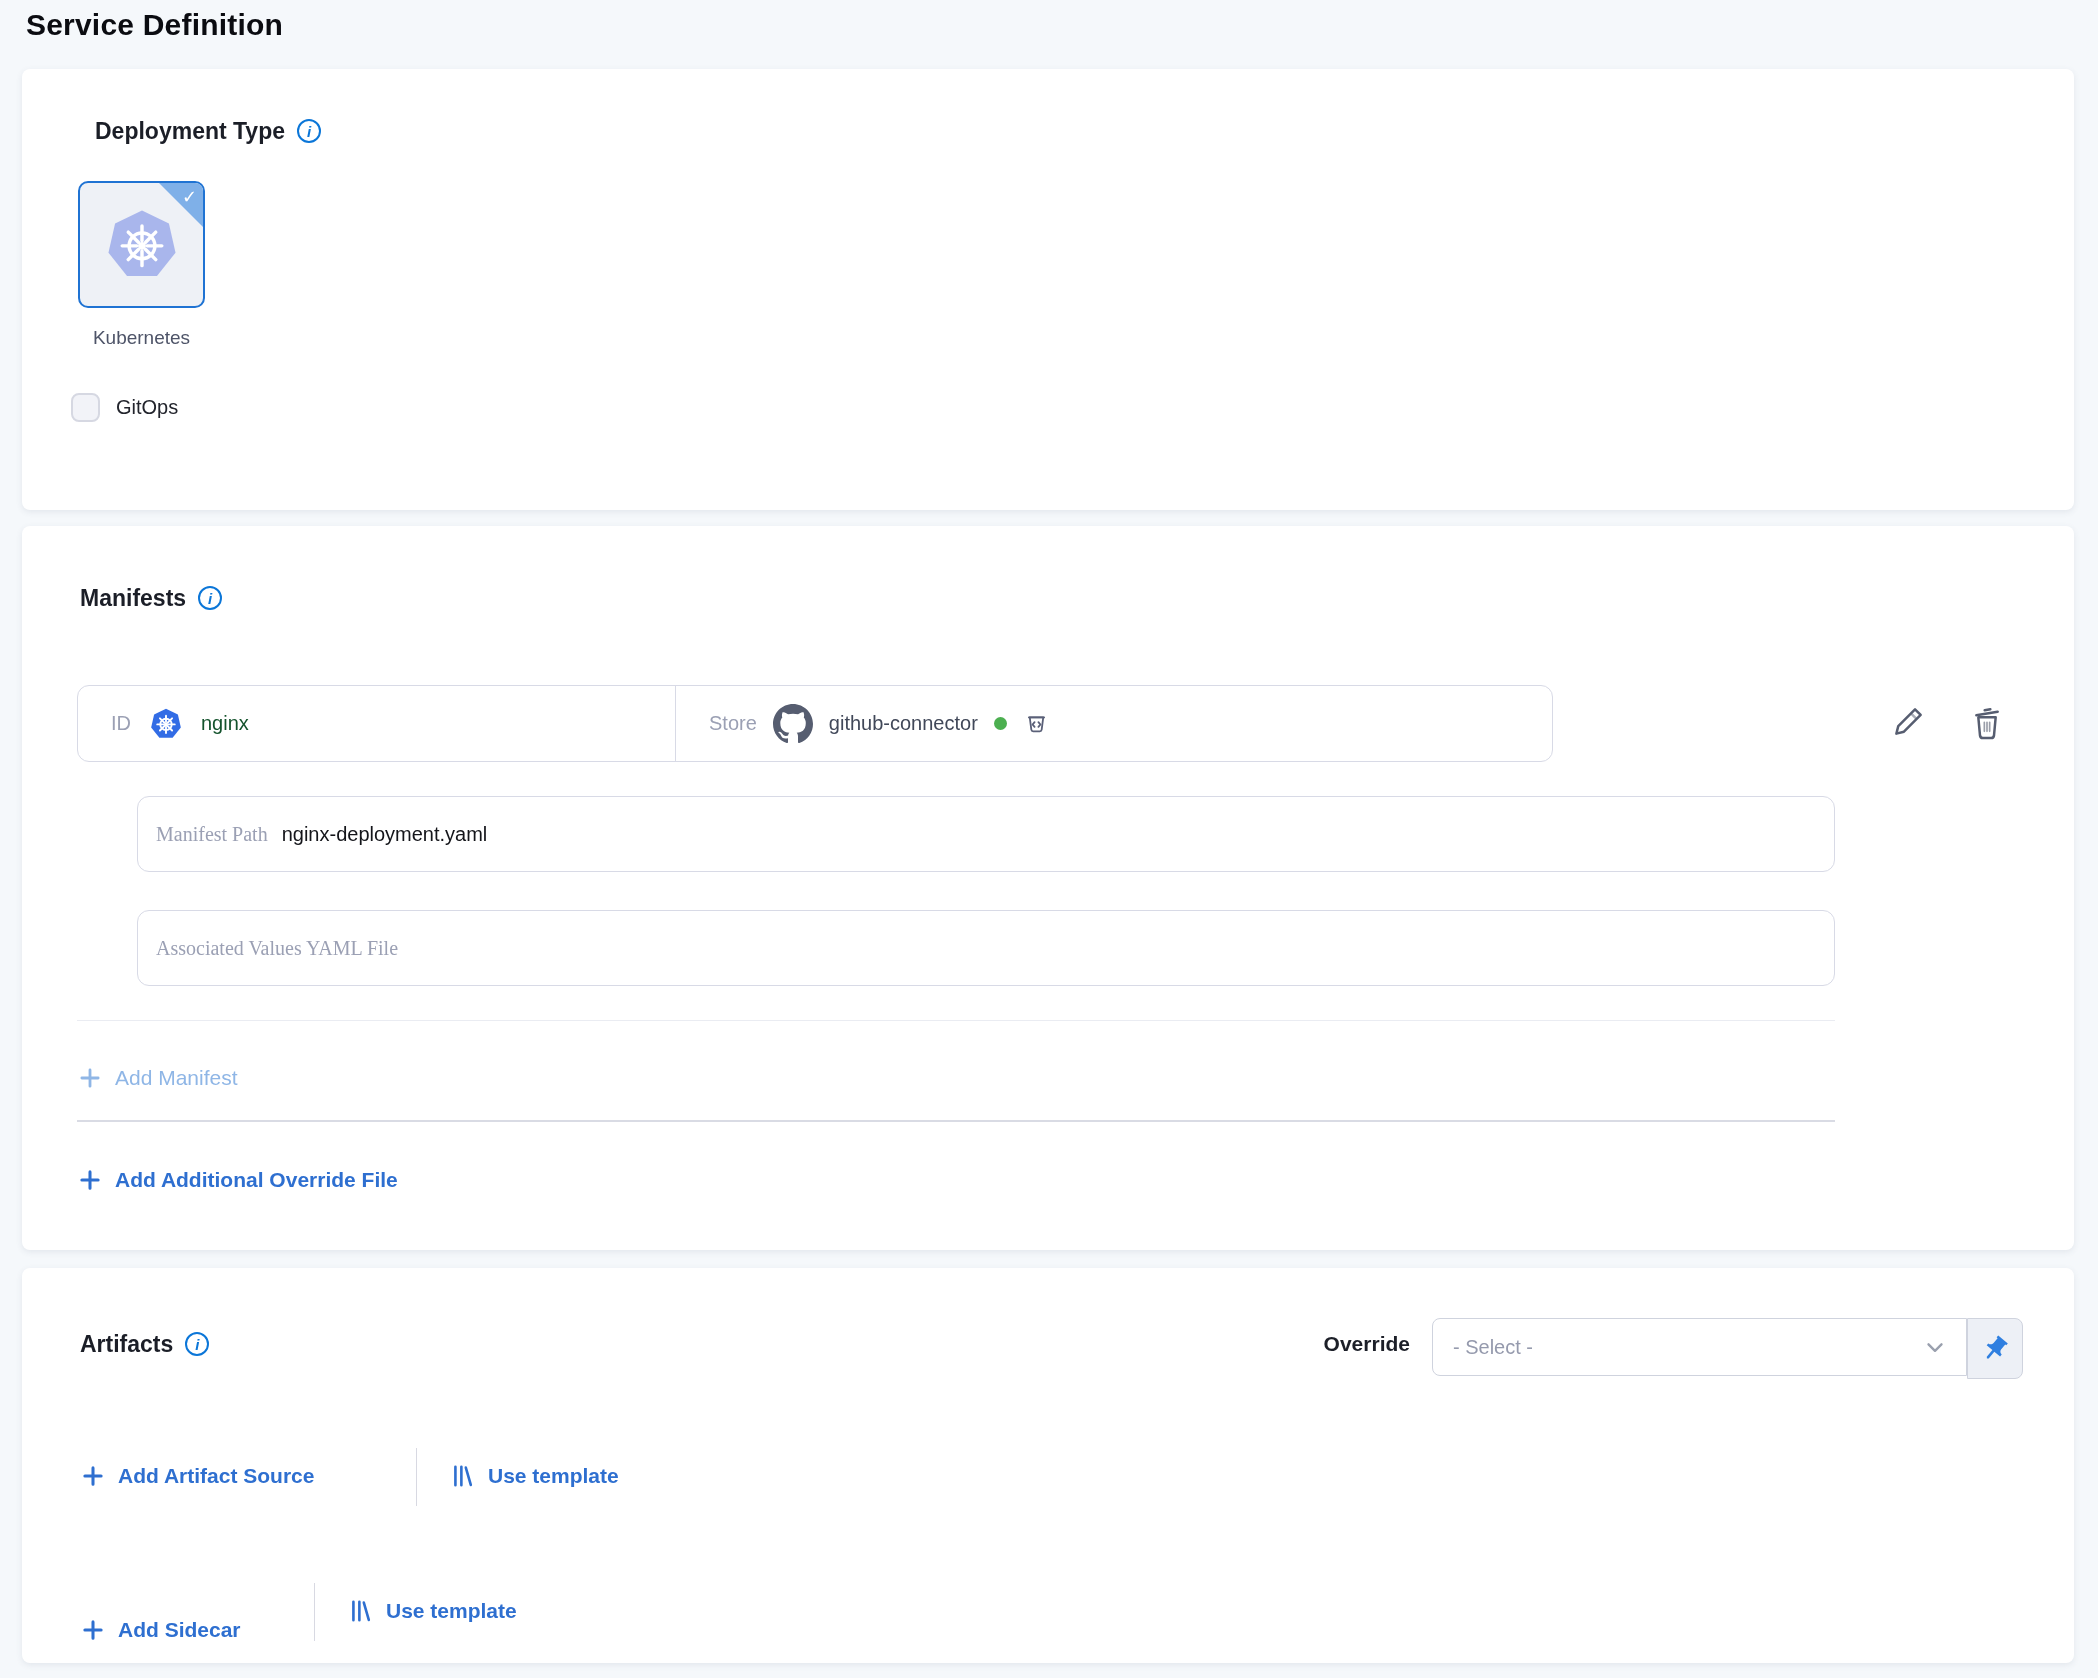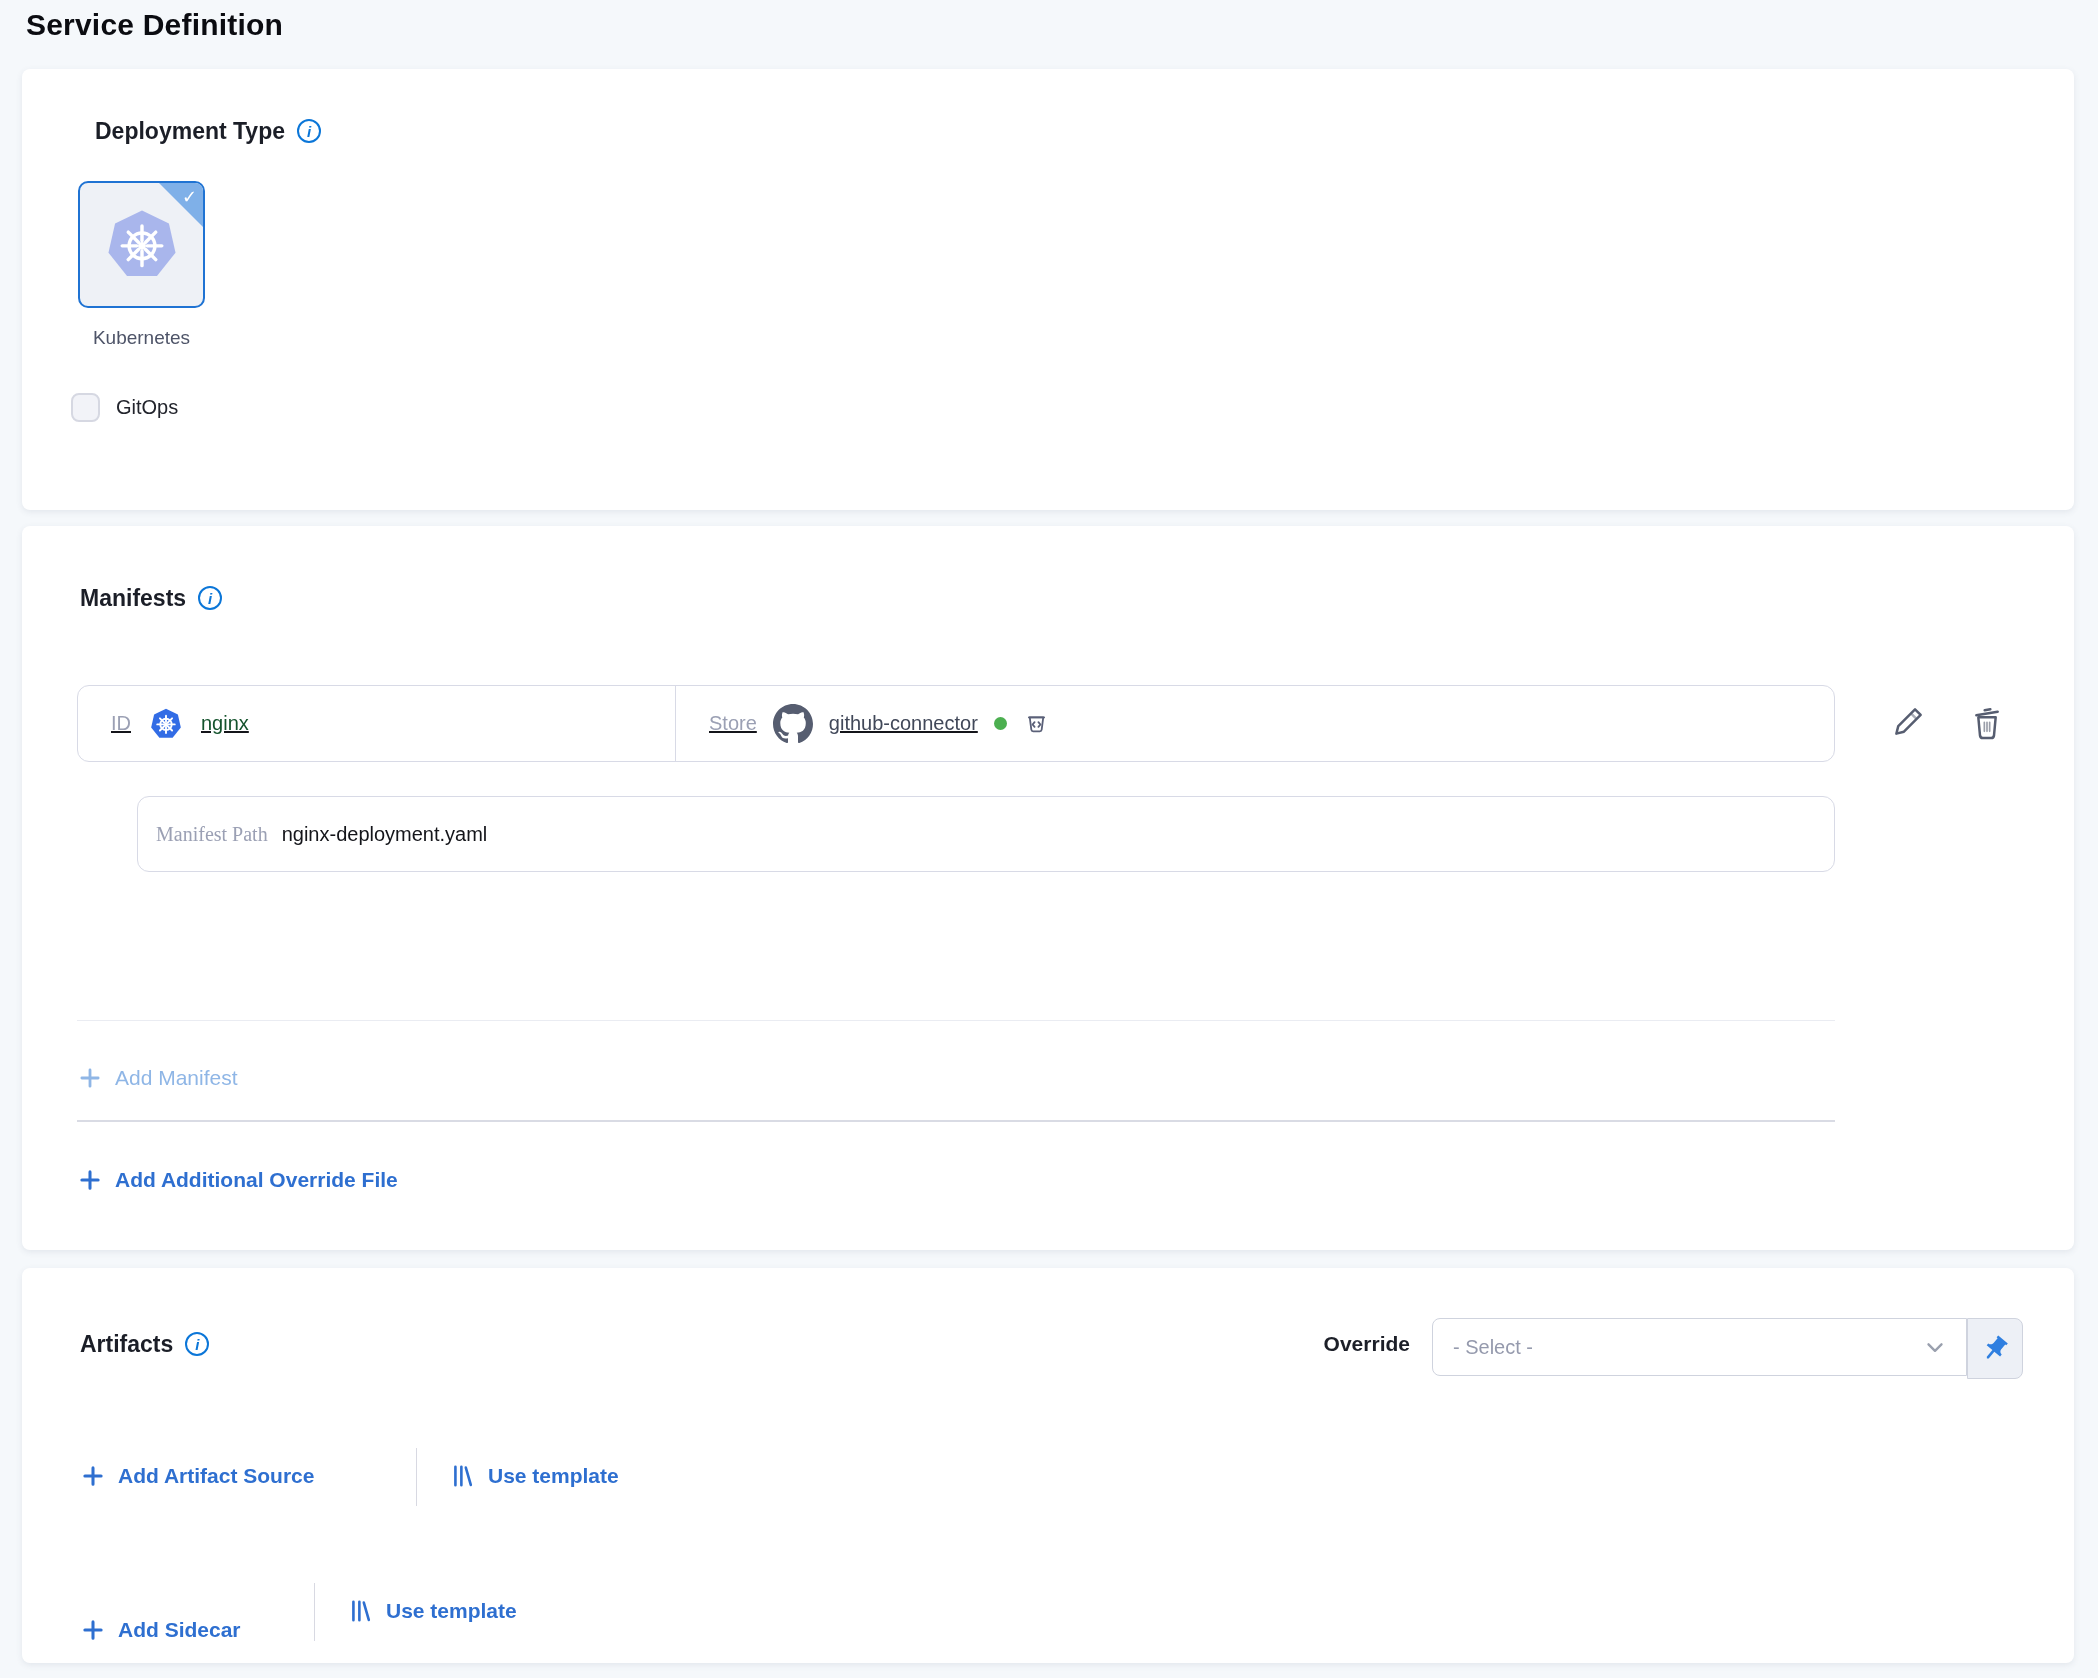--- a/index.html
+++ b/index.html
@@ -22,22 +22,22 @@
   .ribbon{position:absolute;top:-1px;right:-1px;width:0;height:0;
           border-top:46px solid #7fb0e8;border-left:46px solid transparent;}
   .tick{position:absolute;top:3px;right:6px;color:#fff;font-size:18px;font-weight:700;}
   .k8s-big{position:absolute;left:50%;top:50%;transform:translate(-50%,-50%);}
   .tile-label{position:absolute;left:26px;top:258px;width:187px;text-align:center;
               font-size:19px;color:#4e5468;}
   .gitops-row{position:absolute;left:49px;top:324px;display:flex;align-items:center;gap:16px;cursor:pointer;}
   .checkbox{width:29px;height:29px;border:2px solid #d6d8e2;background:#f2f3f8;border-radius:8px;box-sizing:border-box;}
   .gitops-label{font-size:20px;color:#22242c;}
   
-  .mrow{position:absolute;left:55px;top:159px;width:1758px;height:77px;border:1px solid #d8dae6;
-        border-radius:12px;box-sizing:border-box;display:flex;background:#fff;text-decoration:underline;}
+  .mrow{position:absolute;left:55px;top:159px;width:1476px;height:77px;border:1px solid #d8dae6;
+        border-radius:12px;box-sizing:border-box;display:flex;background:#fff;}
   .mcell{display:flex;align-items:center;gap:16px;padding-left:33px;box-sizing:border-box;}
   .mcell.left{width:598px;border-right:1px solid #d8dae6;}
   .mcell.right{flex:1;}
   .dim{font-size:20px;color:#9ba0b4;}
   .val{font-size:20px;color:#14532d;}
   .store-val{font-size:20px;color:#414859;}
   .dot{width:13px;height:13px;border-radius:50%;background:#4caf50;}
   .iconbtn{position:absolute;width:44px;height:44px;display:flex;align-items:center;justify-content:center;
            cursor:pointer;border-radius:6px;}
   .input{position:absolute;left:115px;width:1698px;height:76px;border:1px solid #d8dae6;border-radius:12px;
@@ -159,20 +159,23 @@
         <path d="M5.6 7.4l12.8-2.2"></path>
         <path d="M10.6 4.4l3.4-.6"></path>
       </svg>
     </div>
 
     <div class="input" style="top:270px;">
       <span class="in-label">Manifest Path</span>
       <span class="in-val">nginx-deployment.yaml</span>
     </div>
 
+    <div class="input" style="top:384px;">
+      <span class="in-label">Associated Values YAML File</span>
+    </div>
 
     <div class="hr-light" style="top:494px;"></div>
 
     <div class="linkrow" style="left:55px;top:532px;">
       <svg width="26" height="26" viewBox="0 0 24 24" fill="none" stroke="#8fb6e6" stroke-width="2.6" stroke-linecap="round">
           <path d="M12 4.5v15M4.5 12h15"></path>
         </svg>
       <span class="link-light">Add Manifest</span>
     </div>
 

